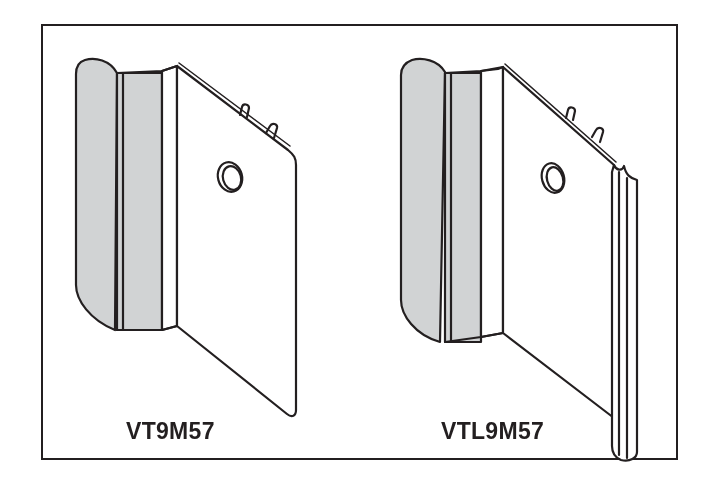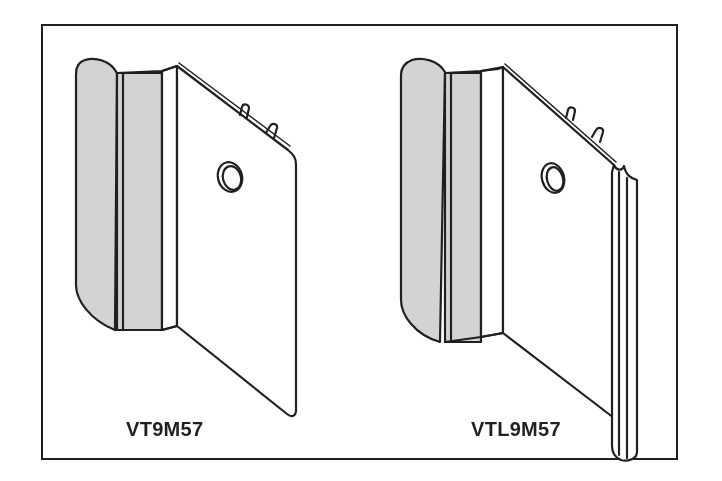--- a/index.html
+++ b/index.html
@@ -1,21 +1,21 @@
 <!DOCTYPE html>
 <html><head>
 <meta charset="utf-8">
 <style>
   html, body { margin:0; padding:0; background:#ffffff; }
   body { width:722px; height:481px; position:relative; overflow:hidden; font-family:"Liberation Sans", sans-serif; }
   .frame { position:absolute; left:41px; top:24px; width:637px; height:436px; border:2px solid #231f20; box-sizing:border-box; }
   svg.art { position:absolute; left:0; top:0; }
-  .label { position:absolute; font-weight:bold; font-size:20px; color:#231f20; letter-spacing:0.3px; }
+  .label { position:absolute; font-weight:bold; font-size:23px; color:#231f20; letter-spacing:0.3px; }
   .label-1 { left:126px; top:418px; }
-  .label-2 { left:471px; top:418px; }
+  .label-2 { left:441px; top:418px; }
 </style>
 </head>
 <body>
 
 <div class="frame"></div>
 
 <svg class="art" width="722" height="481" viewBox="0 0 722 481">
   <g fill="none" stroke="#231f20" stroke-width="2.2" stroke-linejoin="round" stroke-linecap="round">
 
     <g>

